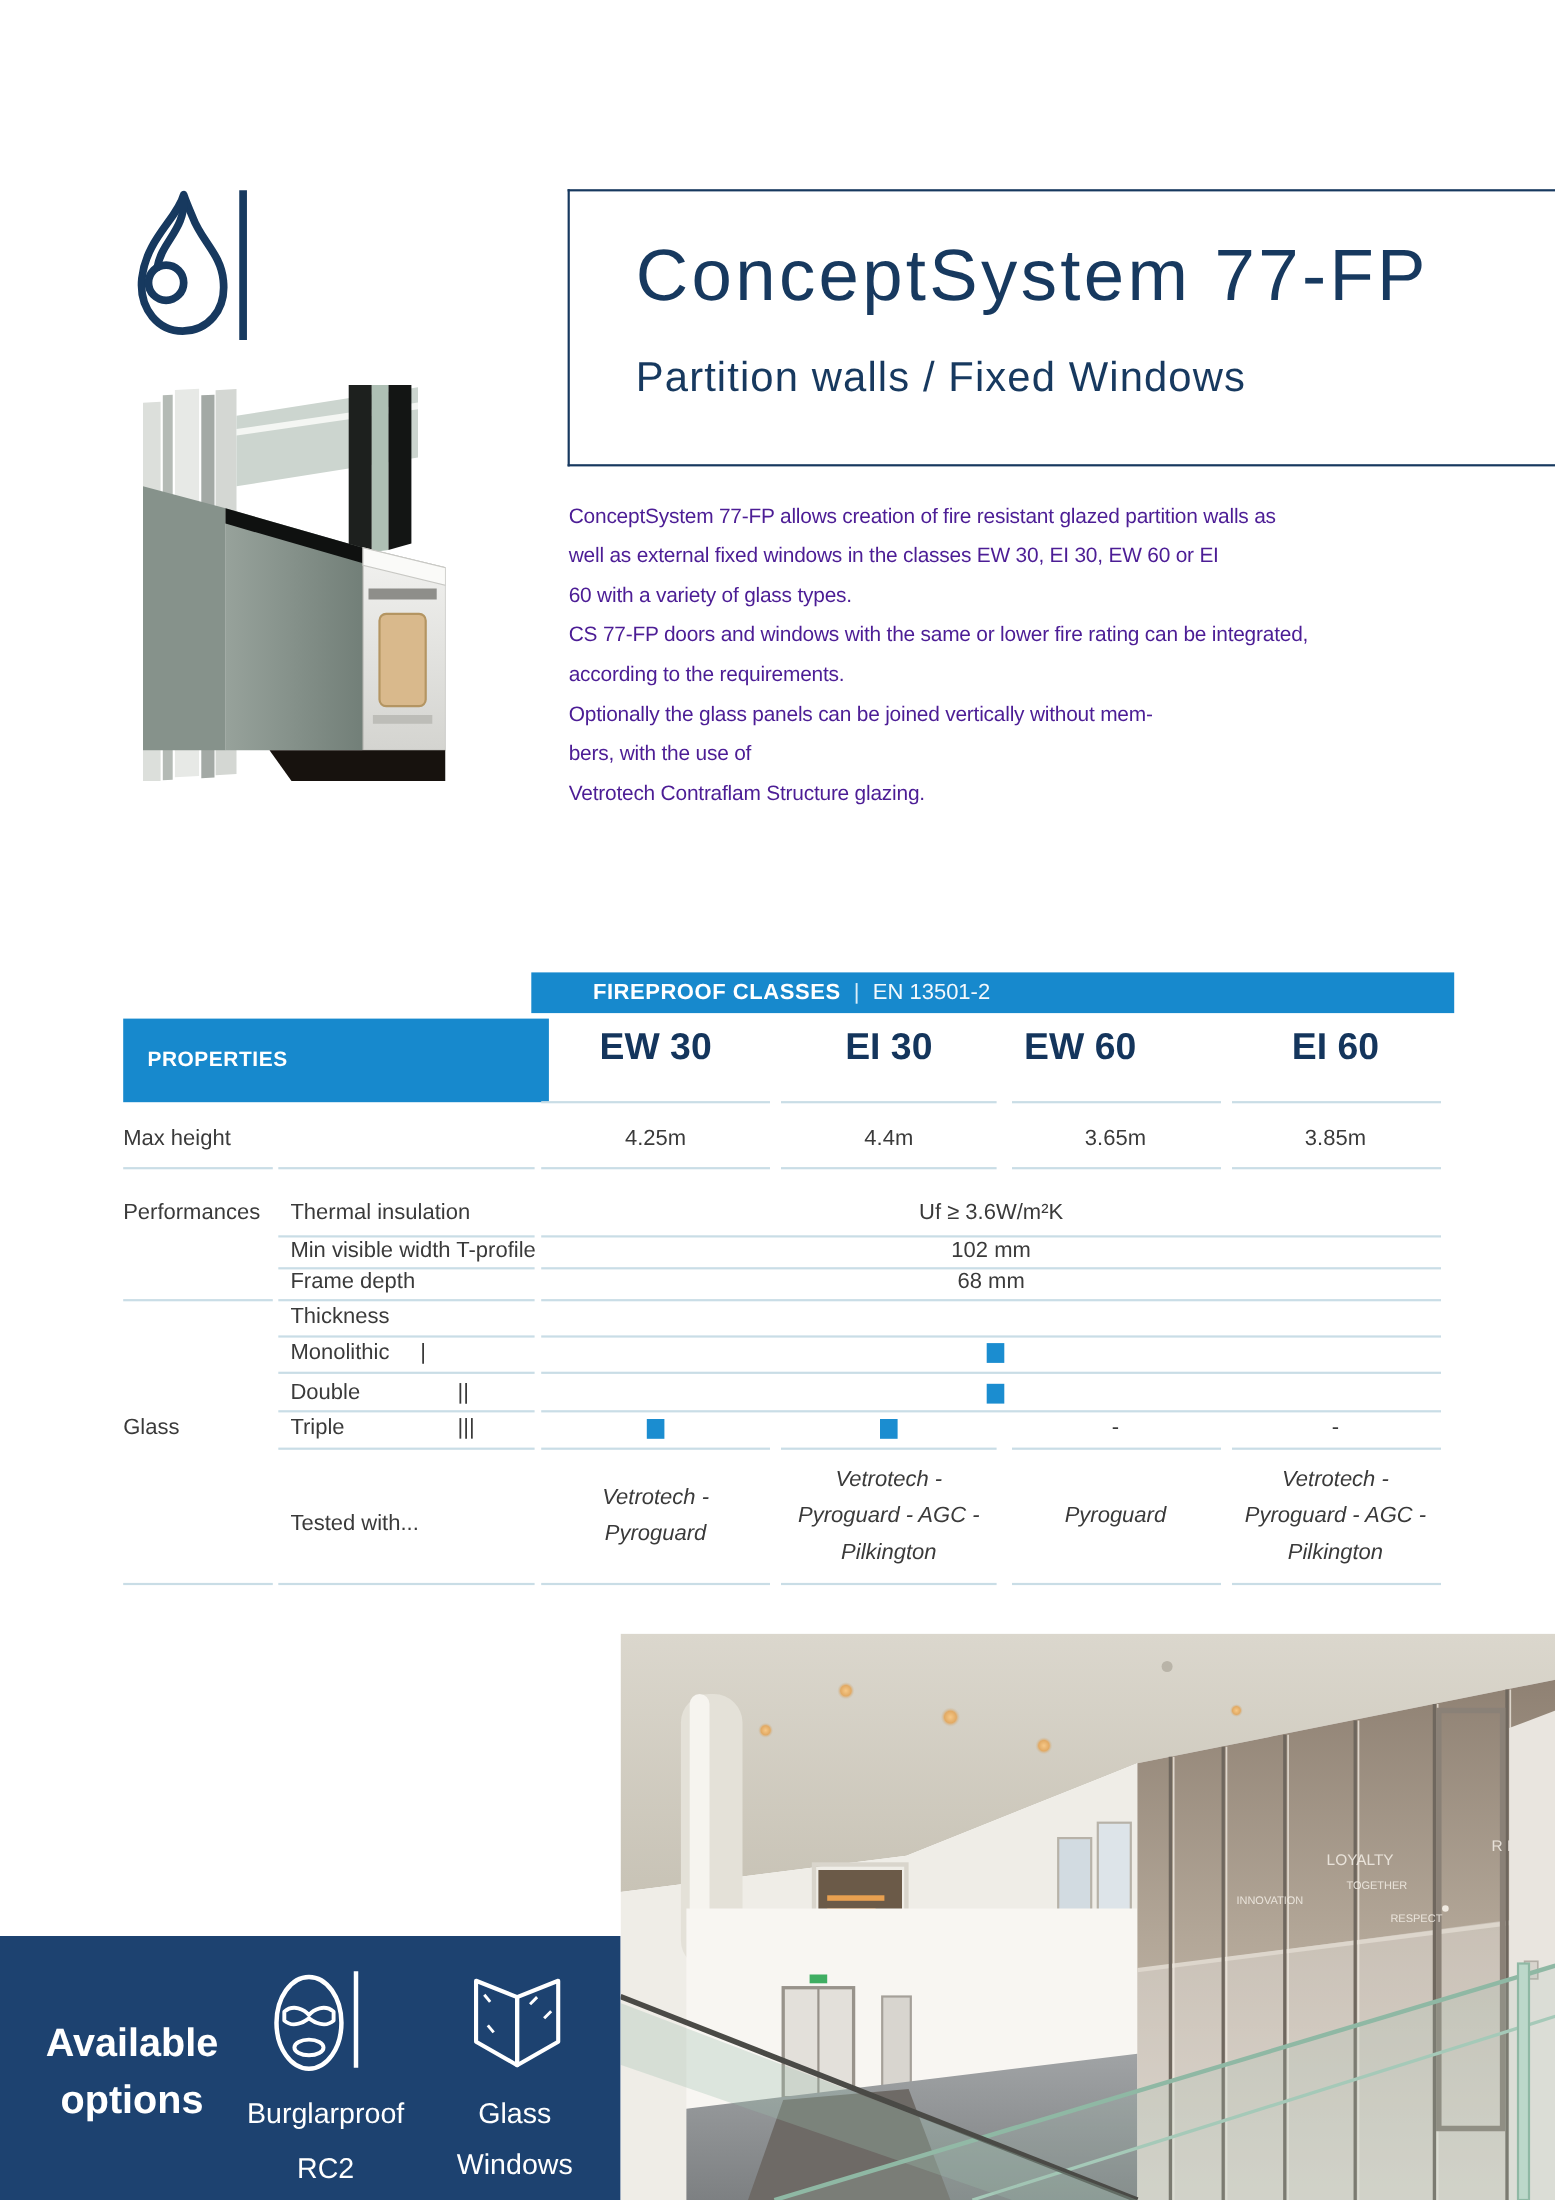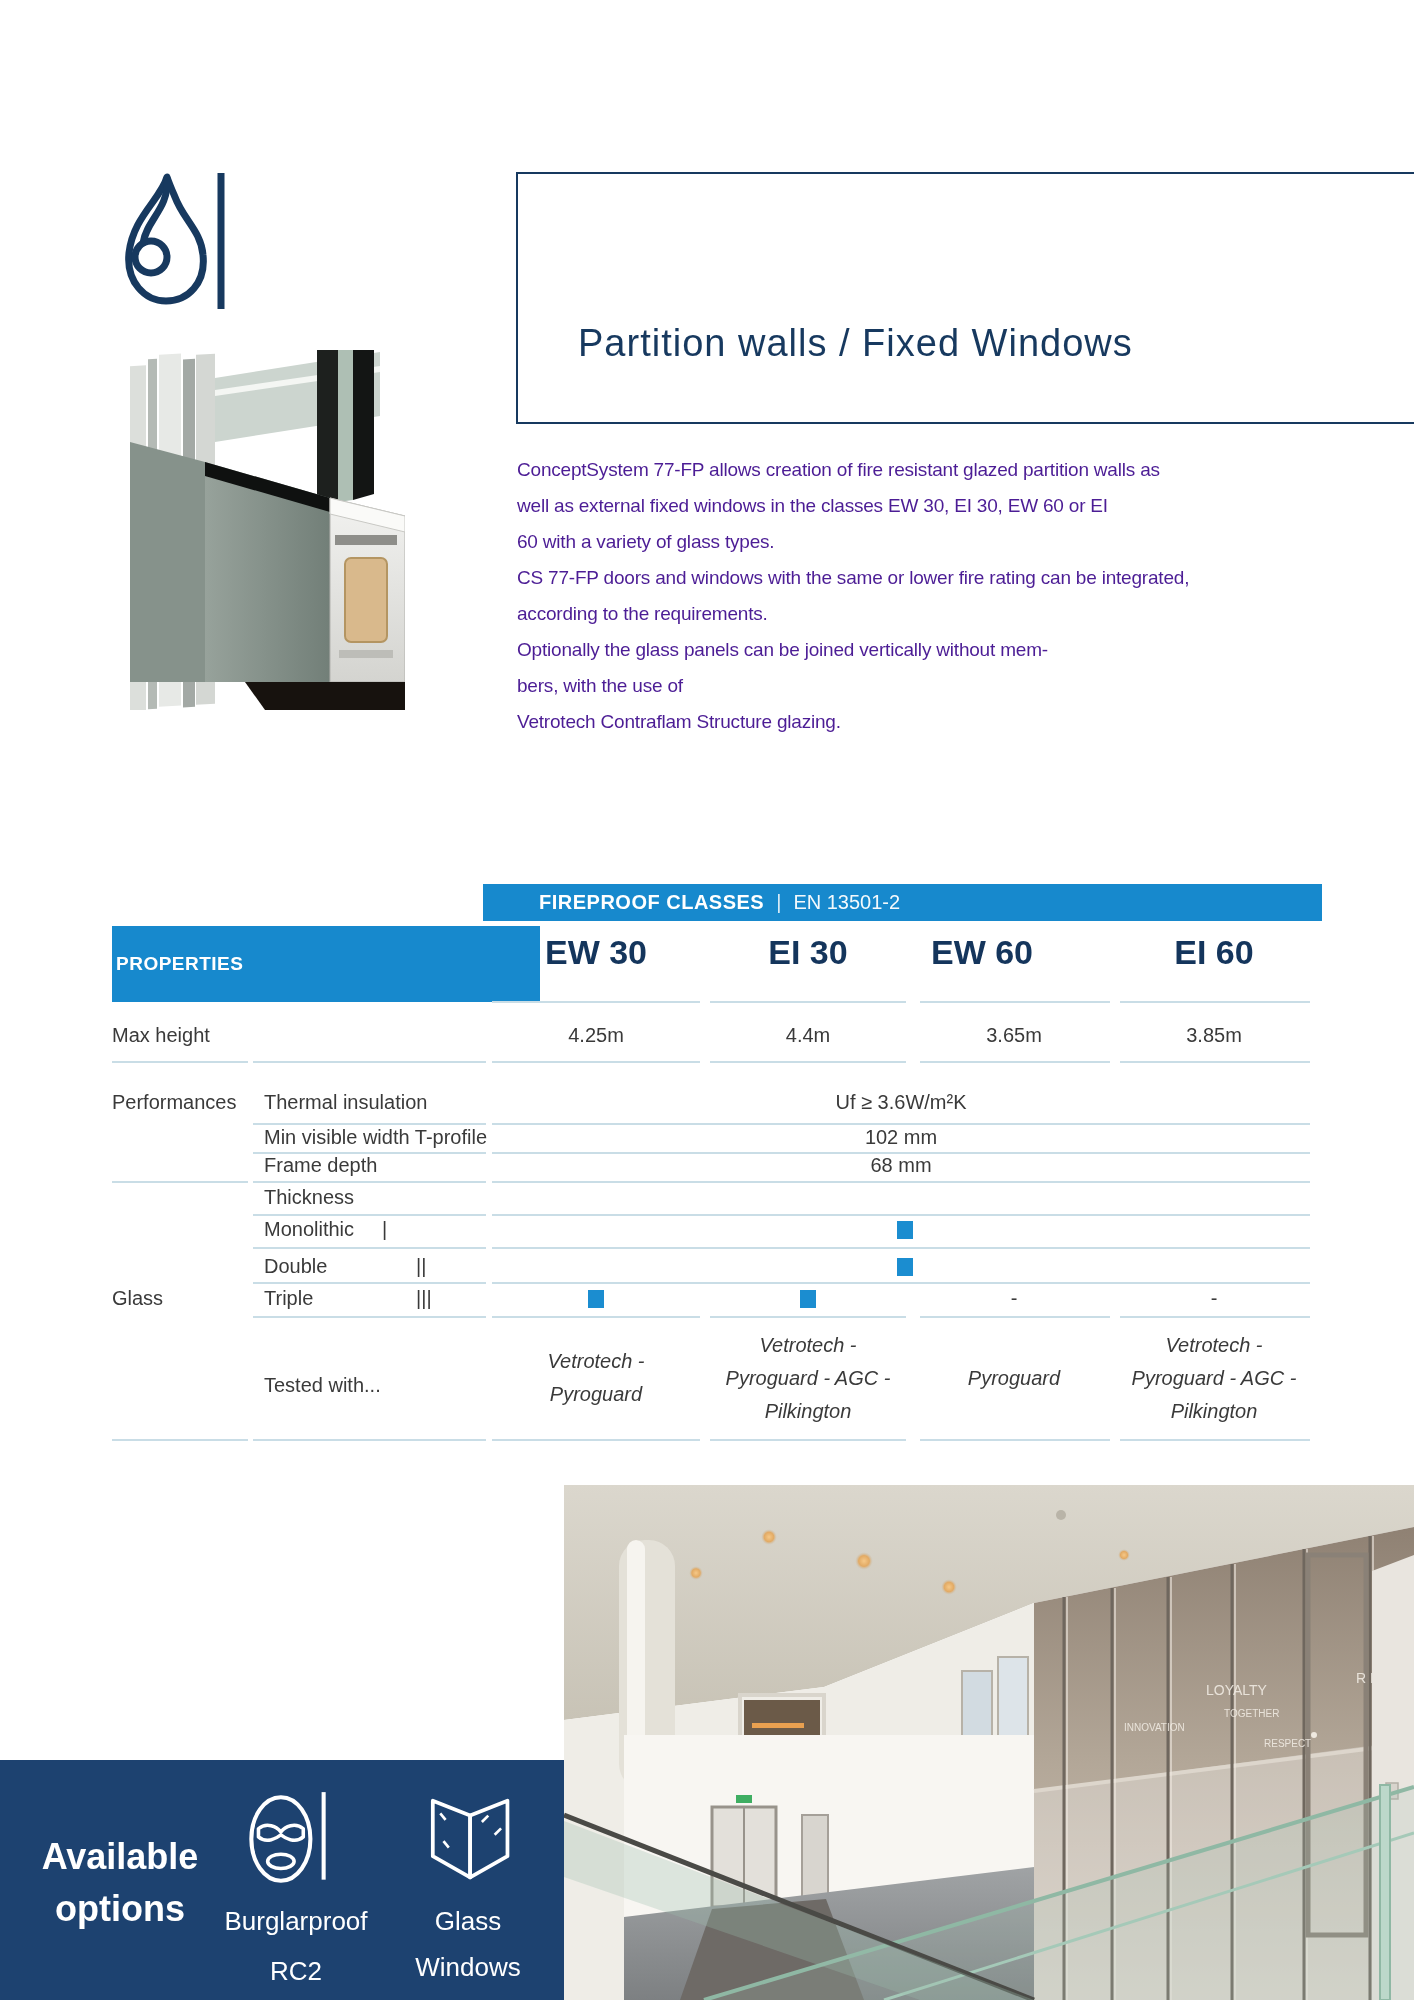--- a/index.html
+++ b/index.html
@@ -16,22 +16,22 @@
   
   .intro{position:absolute;left:517px;top:452px;width:830px;font-size:19px;line-height:36px;
          color:#4c1d95;letter-spacing:-0.2px;}
 
   
   .fire-bar{position:absolute;left:483px;top:884px;width:839px;height:37px;background:#1789cd;
             display:flex;align-items:center;padding-left:56px;box-sizing:border-box;color:#fff;font-size:20px;}
   .fb-strong{font-weight:bold;letter-spacing:0.5px;}
   .fb-sep{margin:0 12px;opacity:.85;font-weight:normal;}
   .fb-light{font-weight:normal;opacity:.95;}
-  .props-block{position:absolute;left:112px;top:926px;width:428px;height:76px;background:#1789cd;
-               display:flex;align-items:center;padding-left:4px;box-sizing:border-box;}
+  .props-block{position:absolute;left:112px;top:926px;width:387px;height:76px;background:#1789cd;
+               display:flex;align-items:center;padding-left:22px;box-sizing:border-box;}
   .props-label{color:#fff;font-weight:bold;font-size:19px;letter-spacing:0.5px;}
   .col-head{position:absolute;top:933px;width:196px;text-align:center;font-size:34px;font-weight:bold;color:#14355c;}
   .hl{position:absolute;height:2px;background:#c9dde6;}
   .cell{position:absolute;font-size:20px;color:#3a3a3a;}
   .vcell{position:absolute;width:196px;text-align:center;font-size:20px;color:#3a3a3a;}
   .span-cell{position:absolute;left:492px;width:818px;text-align:center;font-size:20px;color:#3a3a3a;}
   .pipes{position:absolute;left:152px;}
   .pipes-tight{position:absolute;left:118px;}
   .sq{position:absolute;width:16px;height:18px;background:#1b8dd0;}
   .tested{position:absolute;width:200px;top:1322px;height:112px;display:flex;flex-direction:column;
@@ -51,20 +51,21 @@
 <div class="page">
 
   <svg class="abs" style="left:103px;top:165px" width="130" height="152" viewBox="0 0 130 152">
     <path d="M64,12 C58,34 30,52 26,88 C23,117 42,136 63,136 C85,136 103,118 100,90 C98,66 80,54 72,32 C69,25 66,18 64,12 Z" fill="none" stroke="#17395f" stroke-width="7" stroke-linejoin="round" stroke-linecap="round"></path>
     <path d="M64,14 C66,44 44,54 40,78" fill="none" stroke="#17395f" stroke-width="7" stroke-linecap="round"></path>
     <circle cx="48" cy="92" r="16" fill="none" stroke="#17395f" stroke-width="7"></circle>
     <line x1="118" y1="8" x2="118" y2="144" stroke="#17395f" stroke-width="7"></line>
   </svg>
 
   <div class="title-box"></div>
+  <div class="title">ConceptSystem 77-FP</div>
   <div class="subtitle">Partition walls / Fixed Windows</div>
 
   <svg class="abs" style="left:95px;top:350px" width="310" height="360" viewBox="0 0 310 360">
     <defs>
       <linearGradient id="sage" x1="0" y1="0" x2="1" y2="0">
         <stop offset="0" stop-color="#97a29b"></stop>
           <stop offset="1" stop-color="#727f78"></stop>
       </linearGradient>
       <linearGradient id="metal" x1="0" y1="0" x2="0" y2="1">
         <stop offset="0" stop-color="#f2f2f0"></stop>

